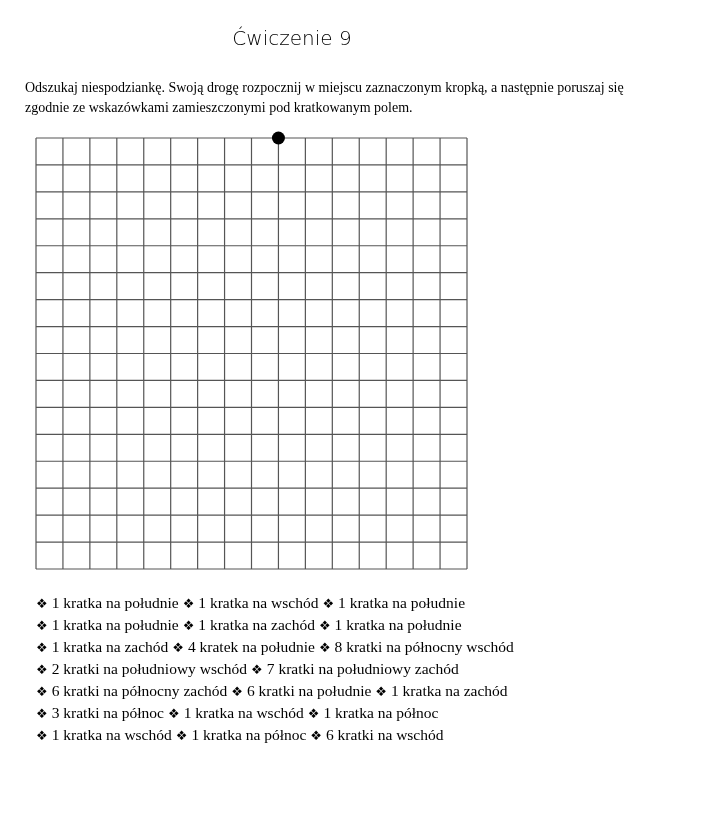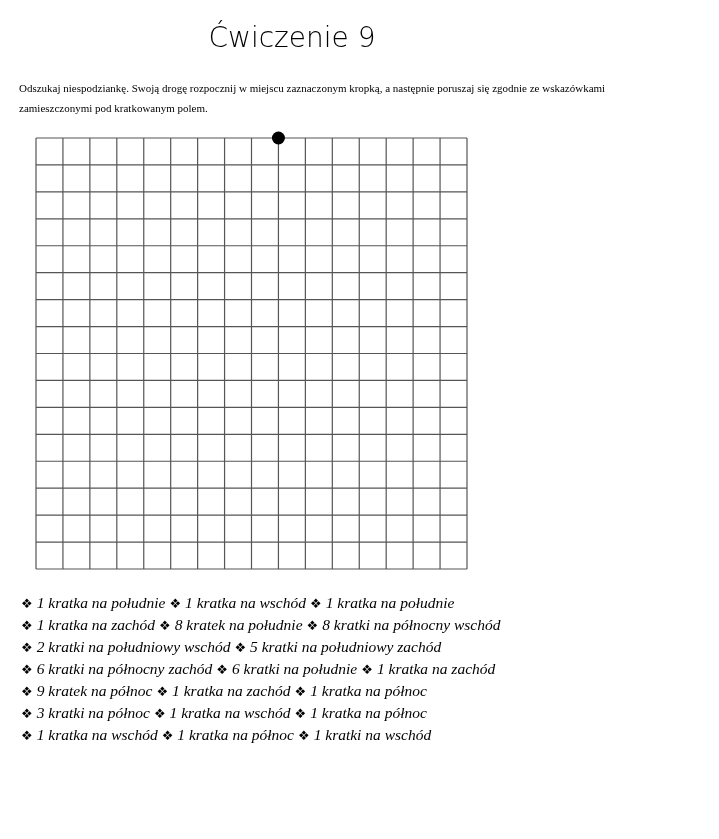--- a/index.html
+++ b/index.html
@@ -16,55 +16,54 @@
       color: #000;
     }
     .title {
       position: absolute;
       top: 20px;
       left: 0;
       width: 584px;
       text-align: center;
       font-family: "DejaVu Sans", sans-serif;
       font-weight: 300;
-      font-size: 28px;
+      font-size: 20px;
       letter-spacing: 0px;
       line-height: 36px;
     }
     .intro {
       position: absolute;
       top: 78px;
-      left: 19px;
+      left: 25px;
       width: 640px;
       font-family: "Liberation Serif", serif;
-      font-size: 11px;
+      font-size: 14px;
       line-height: 20px;
     }
     .grid-wrap {
       position: absolute;
       left: 36px;
       top: 138px;
       width: 431px;
       height: 431px;
     }
     .grid-wrap svg {
       position: absolute;
       left: 0;
       top: 0;
       overflow: visible;
     }
     .instructions {
       position: absolute;
       top: 592px;
-      left: 21px;
+      left: 36px;
       width: 640px;
       font-family: "Liberation Serif", serif;
       font-size: 15.5px;
       line-height: 22px;
-      font-style: italic;
     }
     .instr-line {
       white-space: nowrap;
       height: 22px;
     }
     .bullet {
       font-family: "DejaVu Sans", sans-serif;
       font-size: 13px;
       margin-right: 4px;
     }
@@ -114,19 +113,19 @@
       <line x1="0" x2="431" y1="350.1875" y2="350.1875" stroke="#555555" stroke-width="1.2"></line>
       <line x1="0" x2="431" y1="377.125" y2="377.125" stroke="#555555" stroke-width="1.2"></line>
       <line x1="0" x2="431" y1="404.0625" y2="404.0625" stroke="#555555" stroke-width="1.2"></line>
       <line x1="0" x2="431" y1="431" y2="431" stroke="#555555" stroke-width="1.2"></line>
       <circle cx="242.4375" cy="0" r="6.5" fill="#000000"></circle>
     </svg>
 </div>
 
 <div class="instructions" id="instructions">
     <div class="instr-line"><span class="bullet">❖</span><span class="step">1 kratka na południe</span><span class="bullet">❖</span><span class="step">1 kratka na wschód</span><span class="bullet">❖</span><span class="step">1 kratka na południe</span></div>
-    <div class="instr-line"><span class="bullet">❖</span><span class="step">1 kratka na zachód</span><span class="bullet">❖</span><span class="step">8 kratek na południe</span><span class="bullet">❖</span><span class="step">8 kratki na północny wschód</span></div>
-    <div class="instr-line"><span class="bullet">❖</span><span class="step">2 kratki na południowy wschód</span><span class="bullet">❖</span><span class="step">5 kratki na południowy zachód</span></div>
+    <div class="instr-line"><span class="bullet">❖</span><span class="step">1 kratka na południe</span><span class="bullet">❖</span><span class="step">1 kratka na zachód</span><span class="bullet">❖</span><span class="step">1 kratka na południe</span></div>
+    <div class="instr-line"><span class="bullet">❖</span><span class="step">1 kratka na zachód</span><span class="bullet">❖</span><span class="step">4 kratek na południe</span><span class="bullet">❖</span><span class="step">8 kratki na północny wschód</span></div>
+    <div class="instr-line"><span class="bullet">❖</span><span class="step">2 kratki na południowy wschód</span><span class="bullet">❖</span><span class="step">7 kratki na południowy zachód</span></div>
     <div class="instr-line"><span class="bullet">❖</span><span class="step">6 kratki na północny zachód</span><span class="bullet">❖</span><span class="step">6 kratki na południe</span><span class="bullet">❖</span><span class="step">1 kratka na zachód</span></div>
-    <div class="instr-line"><span class="bullet">❖</span><span class="step">9 kratek na północ</span><span class="bullet">❖</span><span class="step">1 kratka na zachód</span><span class="bullet">❖</span><span class="step">1 kratka na północ</span></div>
     <div class="instr-line"><span class="bullet">❖</span><span class="step">3 kratki na północ</span><span class="bullet">❖</span><span class="step">1 kratka na wschód</span><span class="bullet">❖</span><span class="step">1 kratka na północ</span></div>
-    <div class="instr-line"><span class="bullet">❖</span><span class="step">1 kratka na wschód</span><span class="bullet">❖</span><span class="step">1 kratka na północ</span><span class="bullet">❖</span><span class="step">1 kratki na wschód</span></div>
+    <div class="instr-line"><span class="bullet">❖</span><span class="step">1 kratka na wschód</span><span class="bullet">❖</span><span class="step">1 kratka na północ</span><span class="bullet">❖</span><span class="step">6 kratki na wschód</span></div>
   </div>
 
 </body></html>

